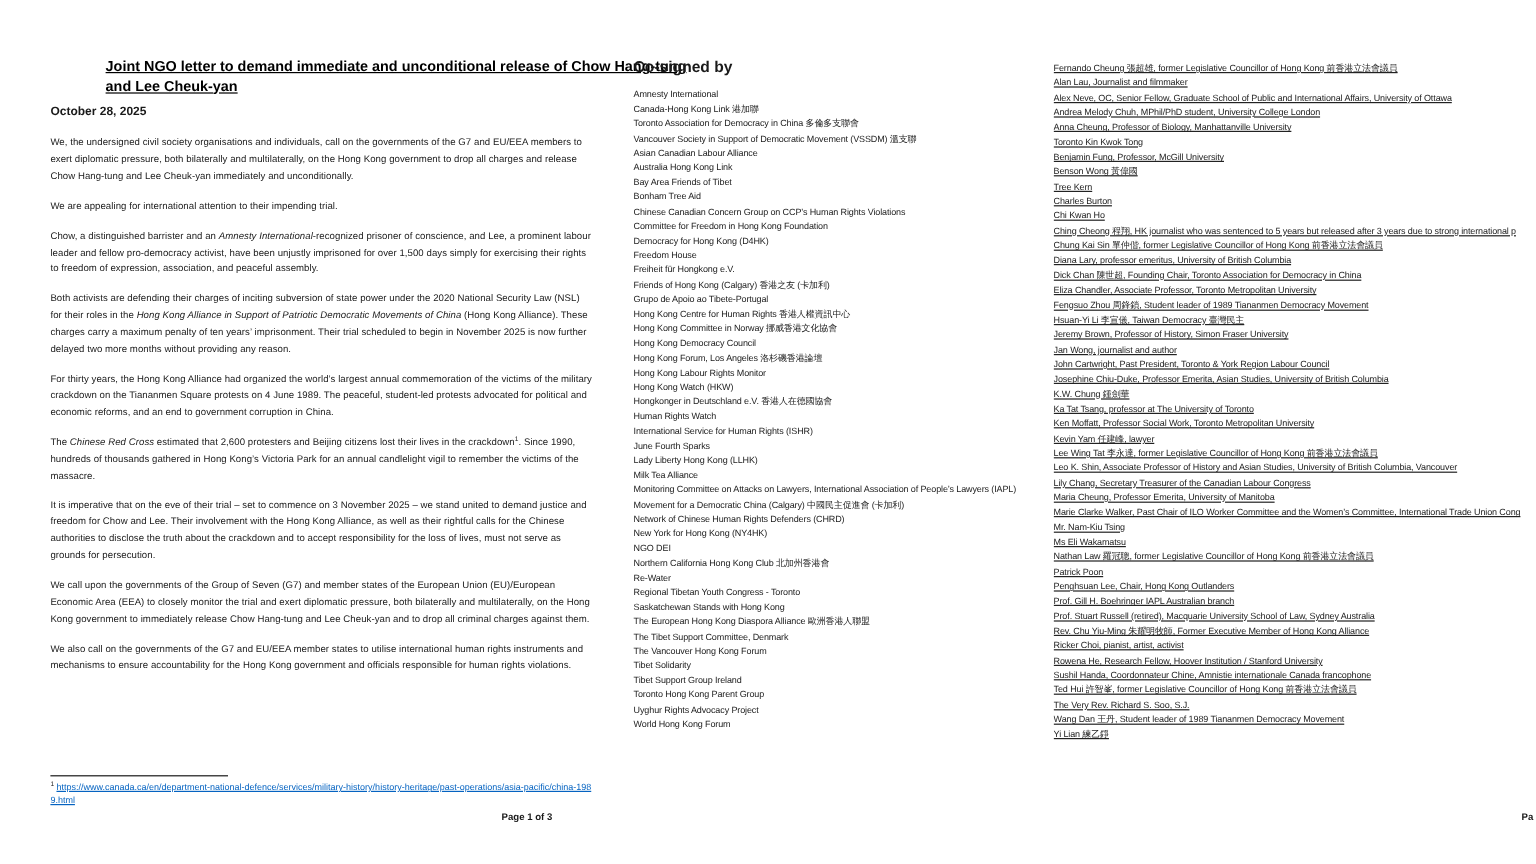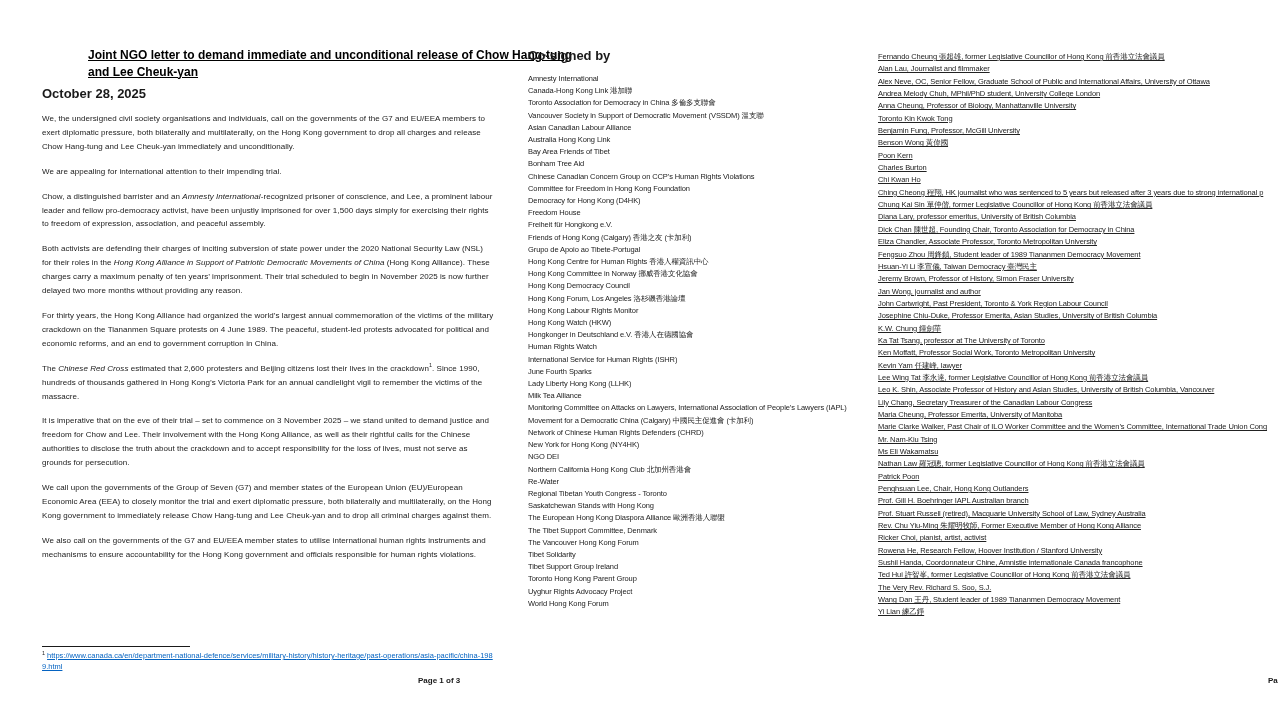--- a/index.html
+++ b/index.html
@@ -14,21 +14,21 @@
   }
   .abs { position: absolute; }
 
   
   .page1 { left: 42px; top: 47px; width: 452px; }
   .title-line {
     font-size: 12px; font-weight: bold; color: #000;
     text-decoration: underline;
     line-height: 16.5px; white-space: nowrap; margin-left: 46px;
   }
-  .date { margin-top: 8px; font-size: 13px; font-weight: bold; line-height: 11px; }
+  .date { margin-top: 8px; font-size: 10px; font-weight: bold; line-height: 11px; }
   .paras { margin-top: 13px; }
   .para { font-size: 8px; line-height: 13.9px; margin: 0 0 11px 0; letter-spacing: 0.05px; }
   .para .it { font-style: italic; }
   .para sup { font-size: 5.5px; line-height: 0; }
 
   .fn-rule { left: 42px; top: 646px; width: 148px; border-top: 1.4px solid #1a1a1a; height: 0; }
   .footnote { left: 42px; top: 651px; width: 452px; font-size: 7.5px; line-height: 10.8px; }
   .footnote sup { font-size: 5.5px; line-height: 0; color: #1a1a1a; margin-right: 2px; }
   .link { color: #0563c1; text-decoration: underline; word-break: break-all; cursor: pointer; }
 
@@ -128,21 +128,21 @@
 
 <div class="abs col-names">
     <div class="sig">Fernando Cheung 張超雄, former Legislative Councillor of Hong Kong 前香港立法會議員</div>
     <div class="sig">Alan Lau, Journalist and filmmaker</div>
     <div class="sig">Alex Neve, OC, Senior Fellow, Graduate School of Public and International Affairs, University of Ottawa</div>
     <div class="sig">Andrea Melody Chuh, MPhil/PhD student, University College London</div>
     <div class="sig">Anna Cheung, Professor of Biology, Manhattanville University</div>
     <div class="sig">Toronto Kin Kwok Tong</div>
     <div class="sig">Benjamin Fung, Professor, McGill University</div>
     <div class="sig">Benson Wong 黃偉國</div>
-    <div class="sig">Poon Kern</div>
+    <div class="sig">Tree Kern</div>
     <div class="sig">Charles Burton</div>
     <div class="sig">Chi Kwan Ho</div>
     <div class="sig">Ching Cheong 程翔, HK journalist who was sentenced to 5 years but released after 3 years due to strong international p</div>
     <div class="sig">Chung Kai Sin 單仲偕, former Legislative Councillor of Hong Kong 前香港立法會議員</div>
     <div class="sig">Diana Lary, professor emeritus, University of British Columbia</div>
     <div class="sig">Dick Chan 陳世超, Founding Chair, Toronto Association for Democracy in China</div>
     <div class="sig">Eliza Chandler, Associate Professor, Toronto Metropolitan University</div>
     <div class="sig">Fengsuo Zhou 周鋒鎖, Student leader of 1989 Tiananmen Democracy Movement</div>
     <div class="sig">Hsuan-Yi Li 李宣儀, Taiwan Democracy 臺灣民主</div>
     <div class="sig">Jeremy Brown, Professor of History, Simon Fraser University</div>

